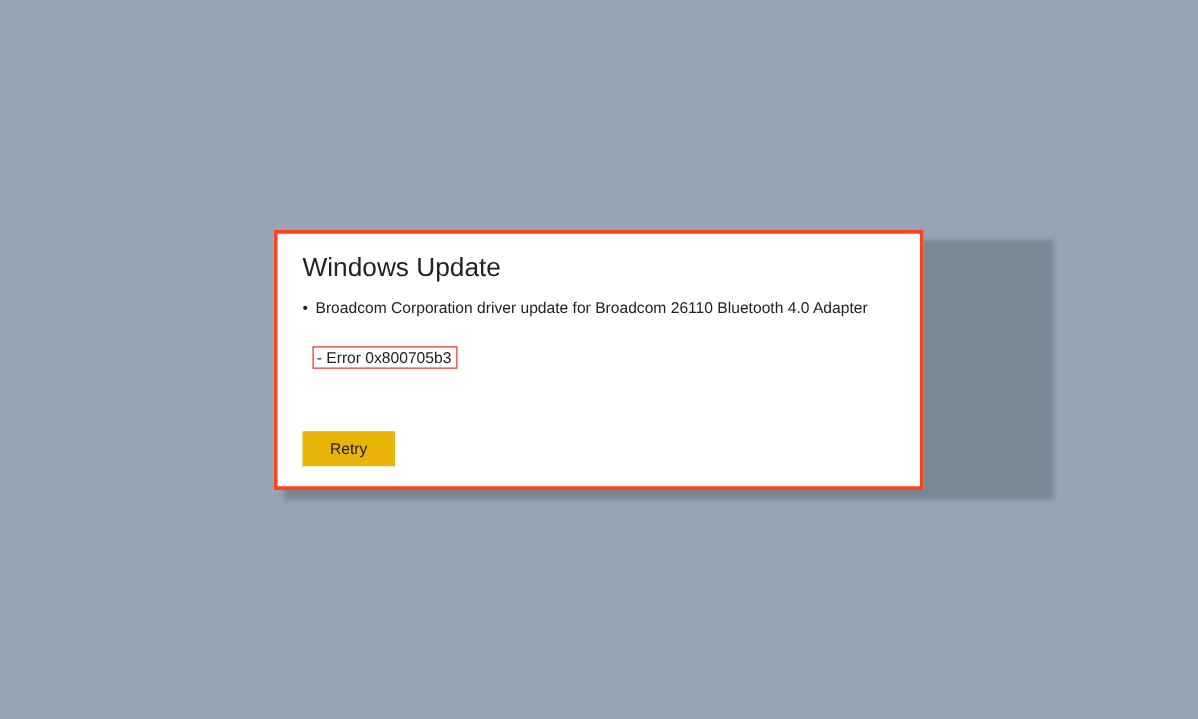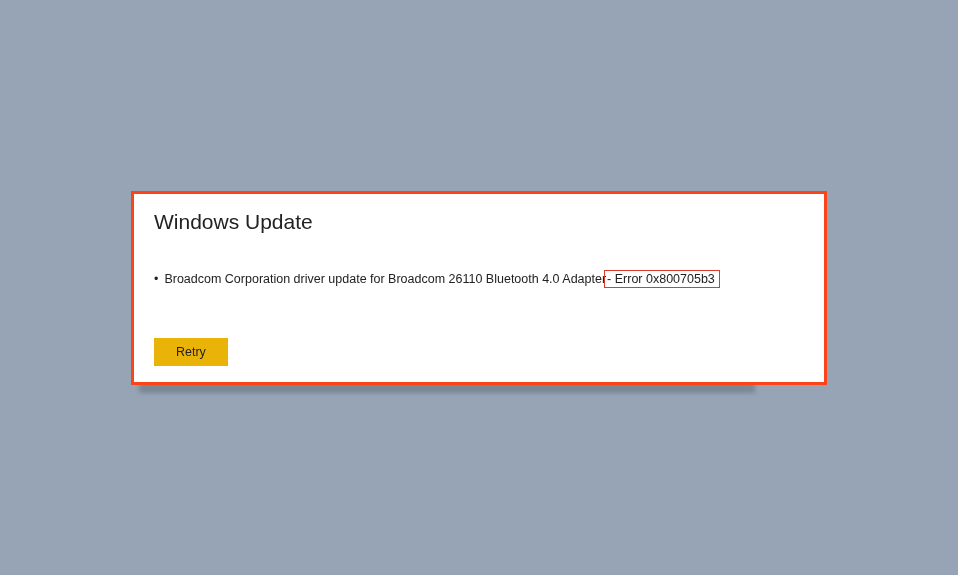--- a/index.html
+++ b/index.html
@@ -14,21 +14,21 @@
       font-family: 'Segoe UI', Tahoma, sans-serif;
       display: flex;
       align-items: center;
       justify-content: center;
       overflow: hidden;
     }
     .dialog-wrapper {
       position: relative;
     }
     .dialog {
-      width: 696px;
+      width: 520px;
       background: #ffffff;
       border: 3px solid #fb4418;
       padding: 16px 20px 16px 20px;
       position: relative;
       z-index: 2;
     }
     .dialog-shadow {
       position: absolute;
       top: 8px;
       left: 8px;

